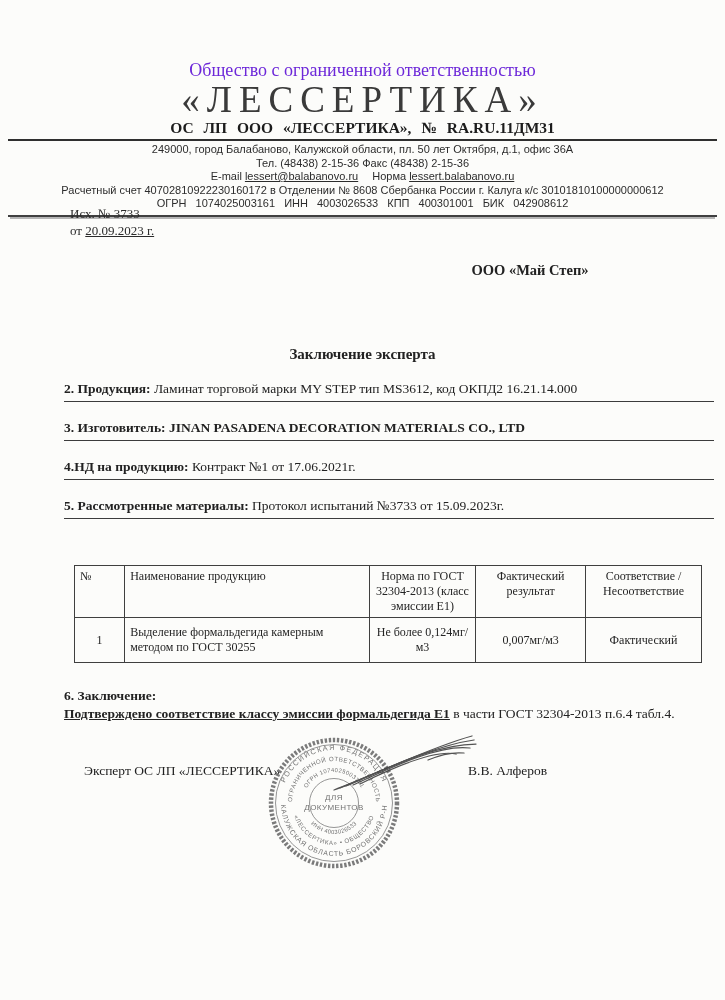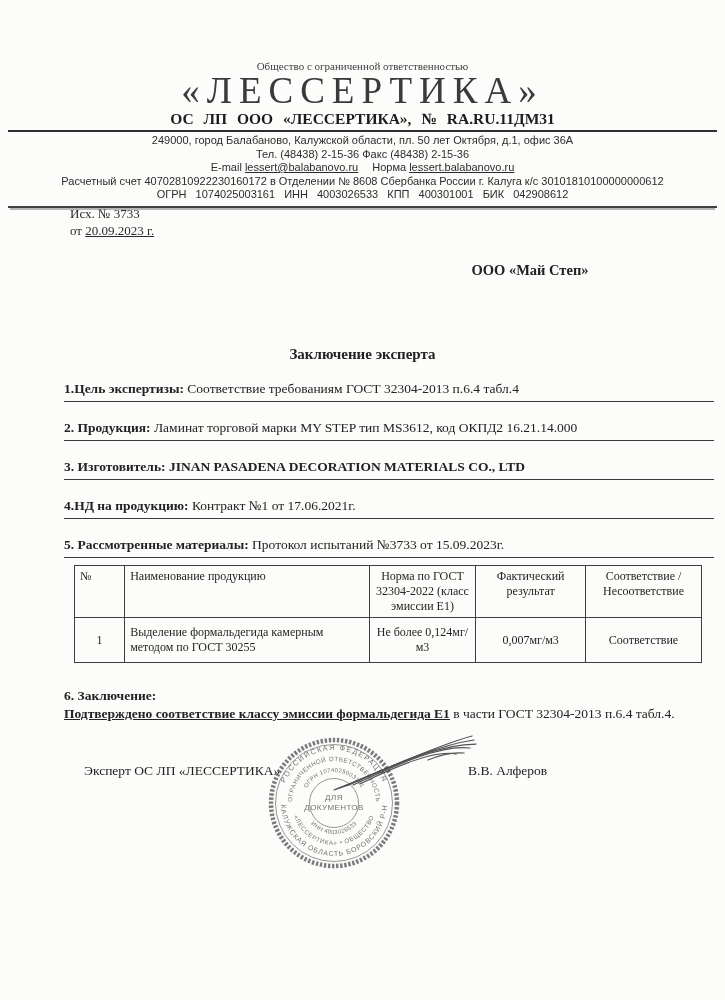--- a/index.html
+++ b/index.html
@@ -3,21 +3,21 @@
 <meta charset="utf-8">
 <style>
   html,body{margin:0;padding:0;background:#e8e8e8;}
   .page{
     position:relative;width:725px;height:1000px;margin:0 auto;
     background:#fcfcfa;color:#222;overflow:hidden;
     font-family:"Liberation Serif", serif;
   }
   
   .letterhead{position:absolute;top:60px;left:0;width:100%;text-align:center;}
-  .org-type{font-size:11px;color:#404040;}
+  .org-type{font-size:18px;color:#6d28d9;}
   .org-name{font-size:37px;letter-spacing:7px;color:#3a3a3a;margin-top:1px;line-height:36px;}
   .org-line{font-size:15.5px;font-weight:bold;color:#1c1c1c;word-spacing:6px;margin-top:1px;}
   .addr-block{
     margin:2px 8px 0 8px;padding:2px 0 4px 0;
     border-top:2px solid #2f2f2f;
     border-bottom:2px solid #3f3f3f;
     box-shadow:0 4px 0 -2px #b5b5b5;
     font-family:"Liberation Sans", sans-serif;
     font-size:11px;line-height:13.5px;color:#2c2c2c;
   }
@@ -85,51 +85,50 @@
     <div><span>от </span><span class="date">20.09.2023 г.</span></div>
   </div>
 
   <div class="recipient">
     <div class="recipient-name">ООО «Май Степ»</div>
   </div>
 
   <div class="doc-title">Заключение эксперта</div>
 
   <div class="sections">
-    <div class="section"><span class="label">1.Цель экспертизы:</span><span class="text"> Соответствие требованиям ГОСТ 32304-2013 п.6.4 табл.4</span></div>
     <div class="section"><span class="label">2. Продукция:</span><span class="text">  Ламинат торговой марки MY STEP тип MS3612, код ОКПД2 16.21.14.000</span></div>
     <div class="section bold-text"><span class="label">3. Изготовитель:</span><span class="text"> JINAN PASADENA DECORATION MATERIALS CO., LTD</span></div>
     <div class="section"><span class="label">4.НД на продукцию:</span><span class="text"> Контракт №1 от 17.06.2021г.</span></div>
     <div class="section"><span class="label">5. Рассмотренные материалы:</span><span class="text"> Протокол испытаний №3733 от 15.09.2023г.</span></div>
   </div>
 
   <table class="results-table">
     <colgroup>
       <col style="width:8%">
         <col style="width:39%">
         <col style="width:17%">
         <col style="width:17.5%">
         <col style="width:18.5%">
     </colgroup>
     <thead>
       <tr>
         <th class="l">№</th>
         <th class="l">Наименование продукцию</th>
-        <th>Норма по ГОСТ 32304-2022 (класс эмиссии Е1)</th>
+        <th>Норма по ГОСТ 32304-2013 (класс эмиссии Е1)</th>
         <th>Фактический результат</th>
         <th>Соответствие / Несоответствие</th>
       </tr>
     </thead>
     <tbody>
       <tr>
         <td>1</td>
         <td class="l">Выделение формальдегида камерным методом по ГОСТ 30255</td>
         <td>Не более 0,124мг/м3</td>
         <td>0,007мг/м3</td>
-        <td>Соответствие</td>
+        <td>Фактический</td>
       </tr>
     </tbody>
   </table>
 
   <div class="conclusion">
     <div class="label">6. Заключение:</div>
     <div><span class="highlight">Подтверждено соответствие классу эмиссии формальдегида Е1</span><span> в части  ГОСТ 32304-2013 п.6.4 табл.4.</span></div>
   </div>
 
   <div class="sig-role">Эксперт ОС ЛП «ЛЕССЕРТИКА»</div>

